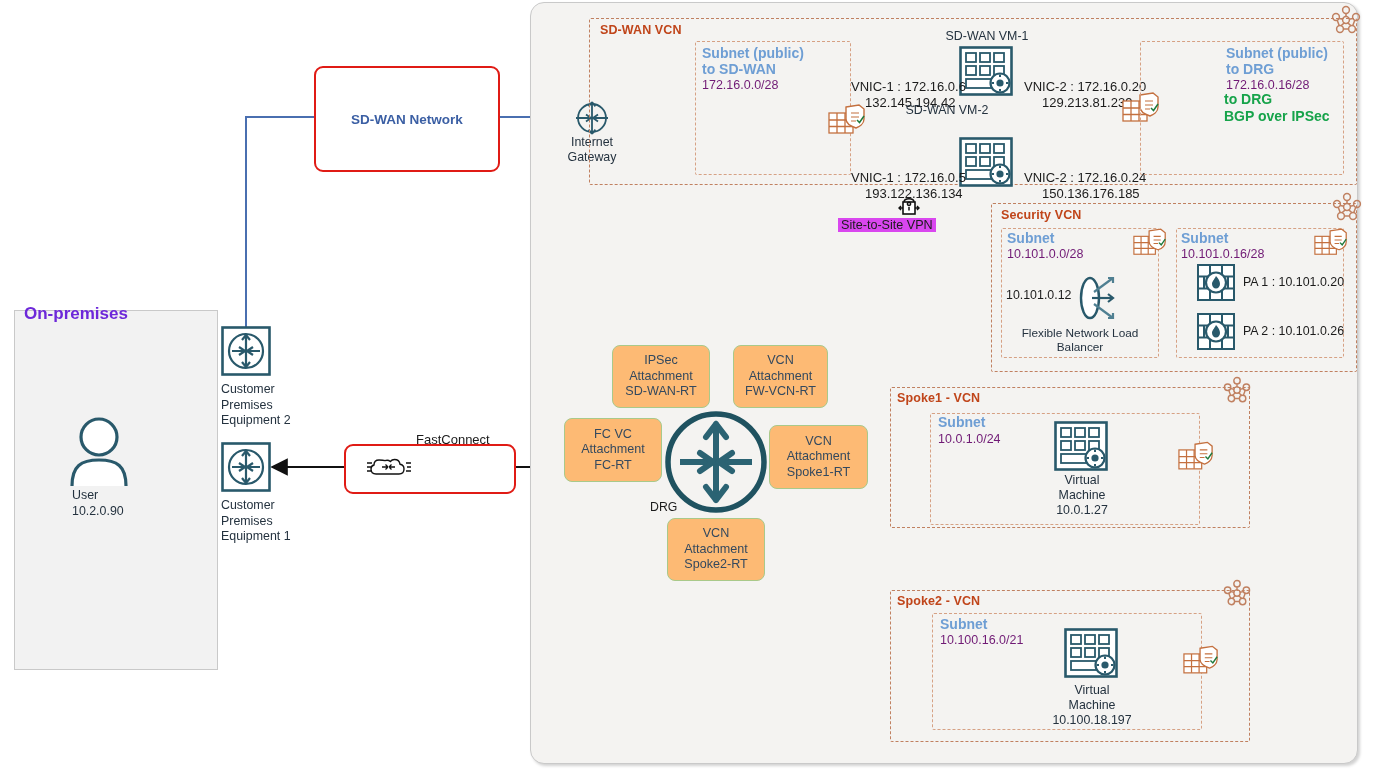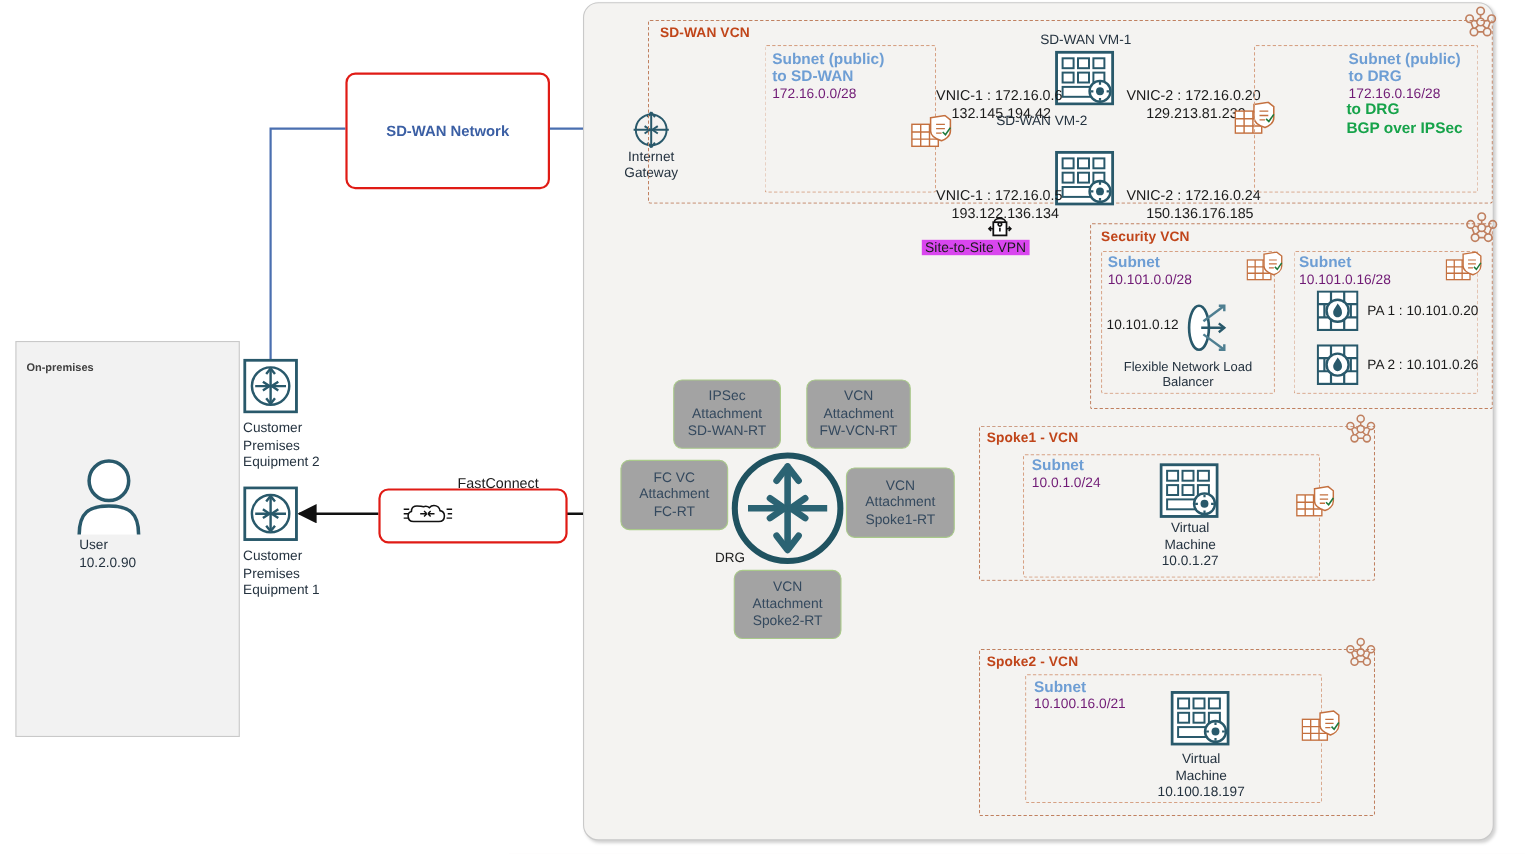--- a/index.html
+++ b/index.html
@@ -12,36 +12,36 @@
   
   .cloud-panel{
     left:530px;top:2px;width:826px;height:760px;
     background:#f4f3f1;border:1px solid #c9c9c9;border-radius:14px;
     box-shadow:2px 2px 3px rgba(0,0,0,.18);
   }
   .onprem-panel{
     left:14px;top:310px;width:202px;height:358px;
     background:#f2f2f2;border:1px solid #c9c9c9;
   }
-  .onprem-title{left:24px;top:329px;font-size:10px;font-weight:bold;color:#404040;}
+  .onprem-title{left:24px;top:304px;font-size:17px;font-weight:bold;color:#6d28d9;}
 
   
   .vcn{border:1.6px dashed #c08060;border-radius:2px;background:transparent;}
   .vcn-title{font-size:12.5px;font-weight:bold;color:#c0451a;letter-spacing:.1px;}
   .subnet{border:1.5px dashed #d6a184;border-radius:2px;}
   .subnet-title{font-size:14px;font-weight:bold;color:#6e9ed4;line-height:1.12;}
   .subnet-cidr{font-size:12.5px;color:#701a75;line-height:1.2;}
 
   
   .redbox{border:2.4px solid #e01b15;border-radius:9px;background:#ffffff;}
   .redbox-label{color:#3b5fa4;font-size:13.5px;font-weight:bold;}
 
   
   .attbox{
-    border:1.4px solid #a9c98a;border-radius:8px;background:#a3a3a3;
+    border:1.4px solid #a9c98a;border-radius:8px;background:#fdba74;
     display:flex;align-items:center;justify-content:center;text-align:center;
     font-size:12.6px;color:#34495e;line-height:1.22;
   }
 
   .lbl{font-size:12.4px;color:#24323f;line-height:1.2;text-align:center;}
   .lbl-l{font-size:12.4px;color:#24323f;line-height:1.25;text-align:left;}
   .ip-lbl{font-size:13px;color:#1b1b1b;line-height:1.22;text-align:left;white-space:nowrap;}
   .green-bold{color:#16a34a;font-weight:bold;font-size:14px;line-height:1.18;}
   .drg-cap{font-size:12.3px;color:#1b1b1b;}
   .vpn-cap{font-size:12.6px;color:#1b1b1b;background:#d946ef;padding:0 3px;}

